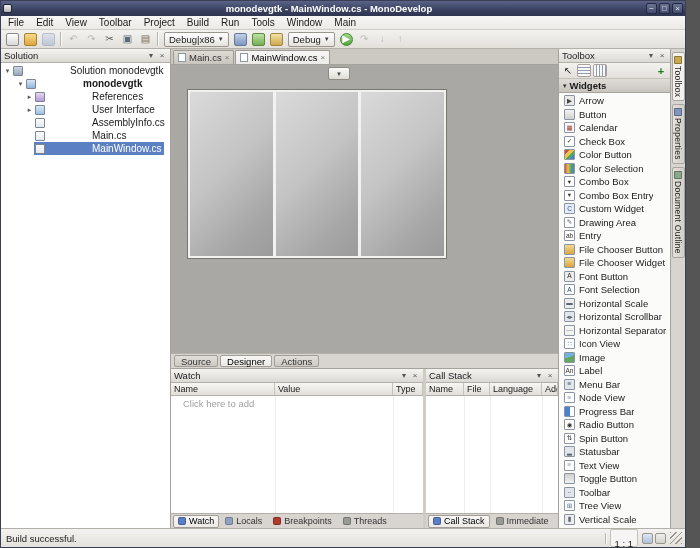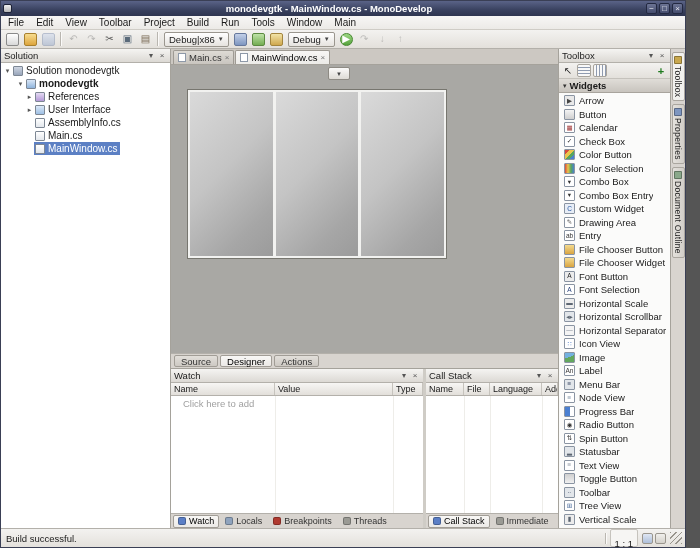--- a/index.html
+++ b/index.html
@@ -42,21 +42,21 @@
   .pad-btns { display:flex; }
   .pad-btn { width:10px; height:10px; display:inline-flex; align-items:center; justify-content:center;
     font-size:8px; color:#555; margin-left:1px; }
   
   .solution-pad { flex:0 0 170px; width:170px; display:flex; flex-direction:column; border-right:1px solid #a5a29b; }
   .tree { flex:1; background:#fff; padding-top:1px; overflow:hidden; }
   .trow { height:13px; display:flex; align-items:center; }
   .exp { flex:0 0 9px; width:9px; text-align:center; font-size:7px; color:#565656; }
   .twrap { display:flex; align-items:center; height:13px; gap:3px; padding:0 3px 0 1px; }
   .ticon { flex:0 0 10px; width:10px; height:10px; border:1px solid #7d8794; border-radius:1px; }
-  .tlabel { font-size:10px; white-space:nowrap; }
+  .tlabel { font-size:10px; white-space:nowrap;margin-left:44px; }
   .trow.bold .tlabel { font-weight:bold; }
   .trow.selected .twrap { background:#5c80c4; }
   .trow.selected .tlabel { color:#fff; }
   
   .center { flex:1; display:flex; flex-direction:column; min-width:0; }
   .tabstrip { flex:0 0 15px; background:#ccc8c2; display:flex; align-items:flex-end; gap:1px;
     padding:1px 0 0 2px; border-bottom:1px solid #a5a29b; }
   .etab { height:14px; display:inline-flex; align-items:center; gap:3px; padding:0 4px; font-size:9.5px; color:#333;
     background:linear-gradient(#dedbd5,#c9c5bf); border:1px solid #9e9a93; border-bottom:none; border-radius:2px 2px 0 0; }
   .etab.active { background:linear-gradient(#f7f6f4,#ecebe8); color:#000; }

